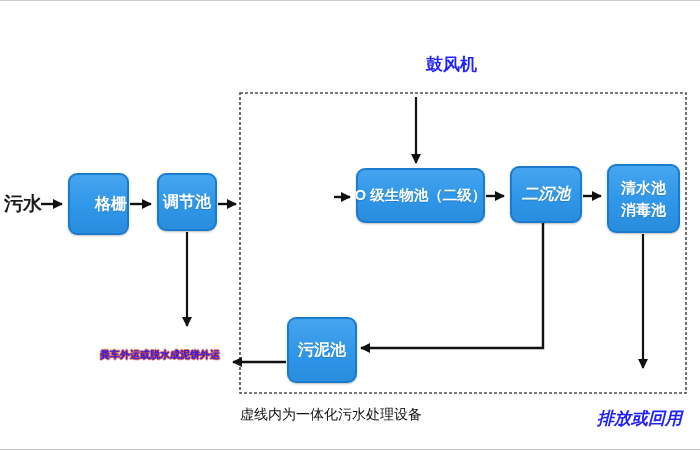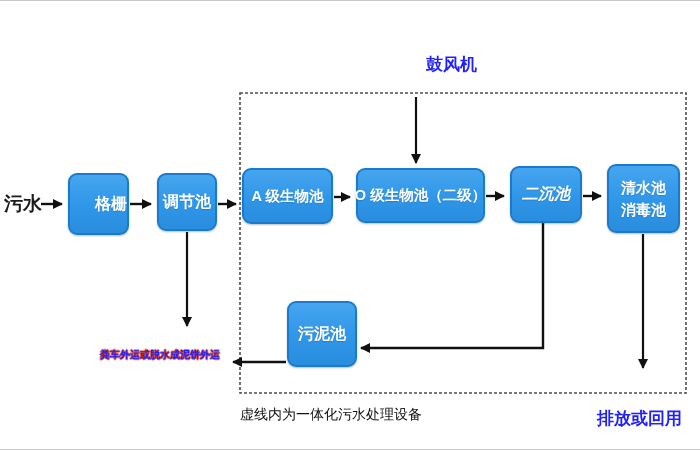--- a/index.html
+++ b/index.html
@@ -45,21 +45,21 @@
   .lbl-source {
     font-size: 19px;
     font-weight: bold;
     color: #1a1a1a;
   }
   .lbl-blue {
     font-weight: bold;
     color: var(--label-blue, #1f1fff);
   }
   .lbl-blower  { font-size: 17px; }
-  .lbl-discharge { font-size: 17px; }
+  .lbl-discharge { font-size: 17px; font-style: italic; }
   .lbl-sludge-out {
     font-size: 10px;
     font-weight: bold;
     color: var(--label-blue, #1f1fff);
     text-shadow:
       1px 0 0 var(--label-red-fringe-soft, rgba(224,48,0,0.65)),
      -1px 0 0 var(--label-red-fringe-soft, rgba(224,48,0,0.65)),
       0 1px 0 var(--label-red-fringe-soft, rgba(224,48,0,0.65)),
       0 -1px 0 var(--label-red-fringe-soft, rgba(224,48,0,0.65));
     margin-left: 44px;
@@ -112,36 +112,33 @@
   <div class="lbl lbl-blue lbl-discharge" style="left:597px; top:406px;">排放或回用</div>
 
   <div class="node" style="left:68px; top:172px; width:61px; height:62px;justify-content:flex-end;">
     <span>格栅</span>
   </div>
 
   <div class="node" style="left:157px; top:172px; width:60px; height:58px;">
     <span>调节池</span>
   </div>
 
-  <div class="node small-text" style="left:242px; top:167px; width:91px; height:56px;">
-    <span>A 级生物池</span>
-  </div>
 
   <div class="node small-text" style="left:356px; top:167px; width:129px; height:55px;">
     <span>O 级生物池（二级）</span>
   </div>
 
   <div class="node" style="left:510px; top:165px; width:72px; height:57px;font-style:italic;">
     <span>二沉池</span>
   </div>
 
   <div class="node" style="left:607px; top:163px; width:73px; height:69px;text-align:right;">
     <span class="two-line">
       <span style="display:block">清水池</span>
       <span style="display:block">消毒池</span>
     </span>
   </div>
 
-  <div class="node" style="left:287px; top:300px; width:70px; height:66px;justify-content:center;">
+  <div class="node" style="left:287px; top:316px; width:70px; height:66px;justify-content:center;">
     <span>污泥池</span>
   </div>
 
 </div>
 
 </body></html>

